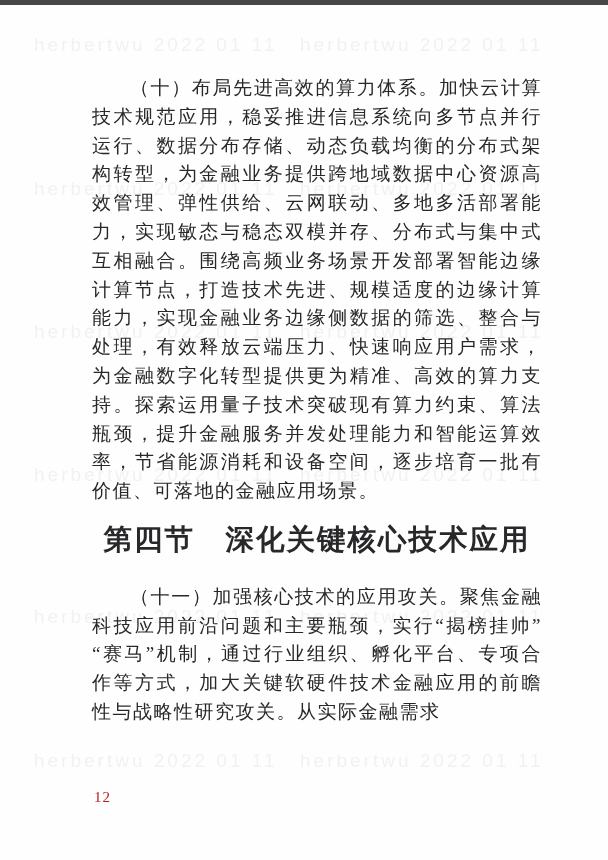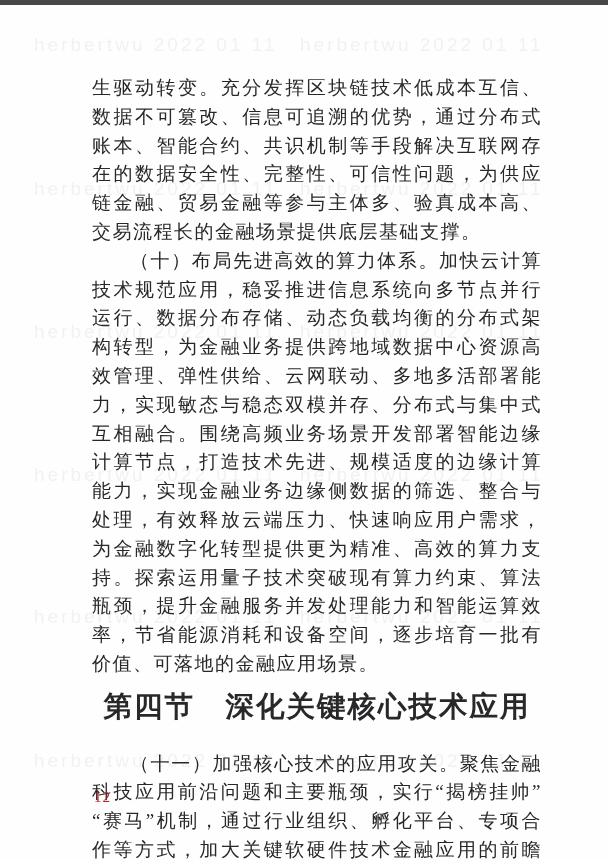--- a/index.html
+++ b/index.html
@@ -63,21 +63,21 @@
     text-align: justify;
     text-justify: inter-character;
   }
   .para {
     margin: 0;
   }
   .para-indent {
     text-indent: 2em;
   }
   .section-heading {
-    margin: 14px 0 28px 0;
+    margin: 20px 0 28px 0;
     text-align: center;
     letter-spacing: 2px;
     text-indent: 0;
   }
   .page-number {
     position: absolute;
     left: 94px;
     top: 789px;
     z-index: 1;
     color: #b91c1c;
@@ -114,21 +114,20 @@
       <span class="wm-a">herbertwu 2022 01 11</span>
       <span class="wm-b">herbertwu 2022 01 11</span>
     </div>
     <div class="wm-row wm-r6">
       <span class="wm-a">herbertwu 2022 01 11</span>
       <span class="wm-b">herbertwu 2022 01 11</span>
     </div>
   </div>
 
   <div class="content">
-    <p class="para">生驱动转变。充分发挥区块链技术低成本互信、数据不可篡改、信息可追溯的优势，通过分布式账本、智能合约、共识机制等手段解决互联网存在的数据安全性、完整性、可信性问题，为供应链金融、贸易金融等参与主体多、验真成本高、交易流程长的金融场景提供底层基础支撑。</p>
     <p class="para para-indent">（十）布局先进高效的算力体系。加快云计算技术规范应用，稳妥推进信息系统向多节点并行运行、数据分布存储、动态负载均衡的分布式架构转型，为金融业务提供跨地域数据中心资源高效管理、弹性供给、云网联动、多地多活部署能力，实现敏态与稳态双模并存、分布式与集中式互相融合。围绕高频业务场景开发部署智能边缘计算节点，打造技术先进、规模适度的边缘计算能力，实现金融业务边缘侧数据的筛选、整合与处理，有效释放云端压力、快速响应用户需求，为金融数字化转型提供更为精准、高效的算力支持。探索运用量子技术突破现有算力约束、算法瓶颈，提升金融服务并发处理能力和智能运算效率，节省能源消耗和设备空间，逐步培育一批有价值、可落地的金融应用场景。</p>
     <h2 class="para section-heading">第四节　深化关键核心技术应用</h2>
     <p class="para para-indent">（十一）加强核心技术的应用攻关。聚焦金融科技应用前沿问题和主要瓶颈，实行“揭榜挂帅” “赛马”机制，通过行业组织、孵化平台、专项合作等方式，加大关键软硬件技术金融应用的前瞻性与战略性研究攻关。从实际金融需求</p>
   </div>
 
   <div class="page-number">12</div>
 
 </div>
 
 </body></html>

